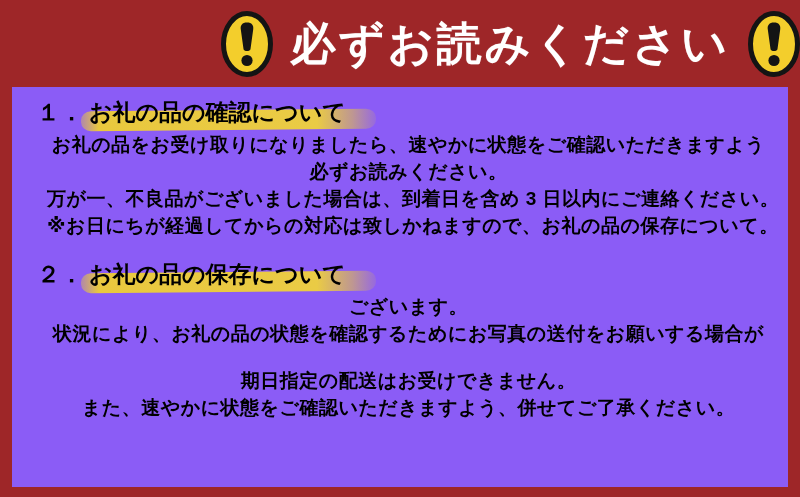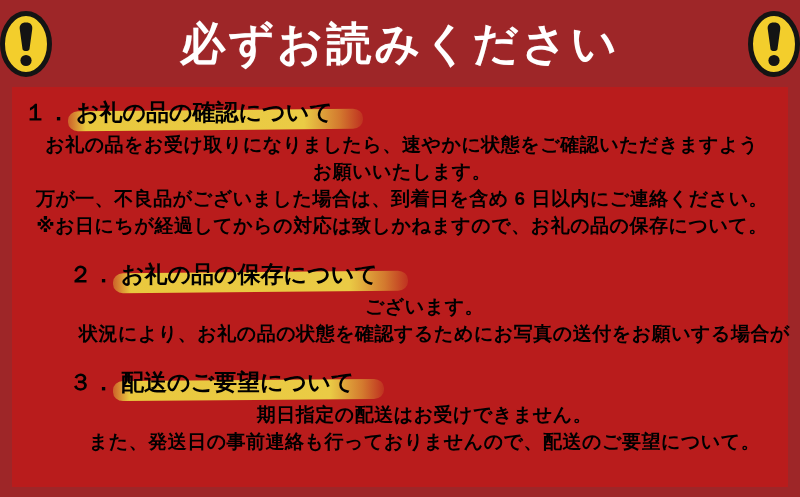--- a/index.html
+++ b/index.html
@@ -8,47 +8,47 @@
     background: #9E2628;
     font-family: "Liberation Sans", "DejaVu Sans", sans-serif;
     overflow: hidden;
     position: relative;
   }
   .poster { position: absolute; inset: 0; }
 
   
   .header {
     position: absolute; top: 0; left: 0; right: 0; height: 87px;
-    display: flex; align-items: center; justify-content: space-between;
+    display: flex; align-items: center; justify-content: flex-end;
     gap: 18px;
     background: #9E2628;
   }
   .title {
     margin: 0;
     color: #FFFFFF;
     font-size: 45px;
     font-weight: bold;
     letter-spacing: 3px;
     line-height: 1;
     text-shadow: 0 0 1px rgba(255,255,255,.4);
     white-space: nowrap;
   }
   .warn-icon { width: 52px; height: 66px; display: inline-block; flex: 0 0 auto; }
   .warn-icon svg { width: 100%; height: 100%; display: block; }
 
   
   .panel {
     position: absolute;
     top: 87px; left: 12px; right: 12px; bottom: 10px;
-    background: #b91c1c;
+    background: #8b5cf6;
     box-sizing: border-box;
-    padding: 10px 18px 0 12px;
+    padding: 10px 18px 0 25px;
   }
   .sec { margin: 0; }
-  .sec + .sec { margin-top: 20px; margin-left: 45px; }
+  .sec + .sec { margin-top: 20px; }
   .sec-heading {
     margin: 0 0 4px 0;
     font-size: 23px;
     font-weight: bold;
     color: #000000;
     line-height: 30px;
     white-space: nowrap;
   }
   .sec-heading .num { display: inline-block; margin-right: 6px; }
   .hl { position: relative; display: inline-block; z-index: 0; }
@@ -101,35 +101,32 @@
     </span>
   </header>
 
   <main class="panel">
 
     <section class="sec">
       <h2 class="sec-heading">
         <span class="num">１．</span><span class="hl">お礼の品の確認について</span>
       </h2>
       <p class="line">お礼の品をお受け取りになりましたら、速やかに状態をご確認いただきますよう</p>
-      <p class="line">お願いいたします。</p>
-      <p class="line">万が一、不良品がございました場合は、到着日を含め 6 日以内にご連絡ください。</p>
+      <p class="line">必ずお読みください。</p>
+      <p class="line">万が一、不良品がございました場合は、到着日を含め 3 日以内にご連絡ください。</p>
       <p class="line">※お日にちが経過してからの対応は致しかねますので、お礼の品の保存について。</p>
     </section>
 
     <section class="sec">
       <h2 class="sec-heading">
         <span class="num">２．</span><span class="hl">お礼の品の保存について</span>
       </h2>
       <p class="line">ございます。</p>
       <p class="line">状況により、お礼の品の状態を確認するためにお写真の送付をお願いする場合が</p>
     </section>
 
     <section class="sec">
-      <h2 class="sec-heading">
-        <span class="num">３．</span><span class="hl">配送のご要望について</span>
-      </h2>
       <p class="line">期日指定の配送はお受けできません。</p>
-      <p class="line">また、発送日の事前連絡も行っておりませんので、配送のご要望について。</p>
+      <p class="line">また、速やかに状態をご確認いただきますよう、併せてご了承ください。</p>
     </section>
 
   </main>
 </div>
 
 </body></html>

